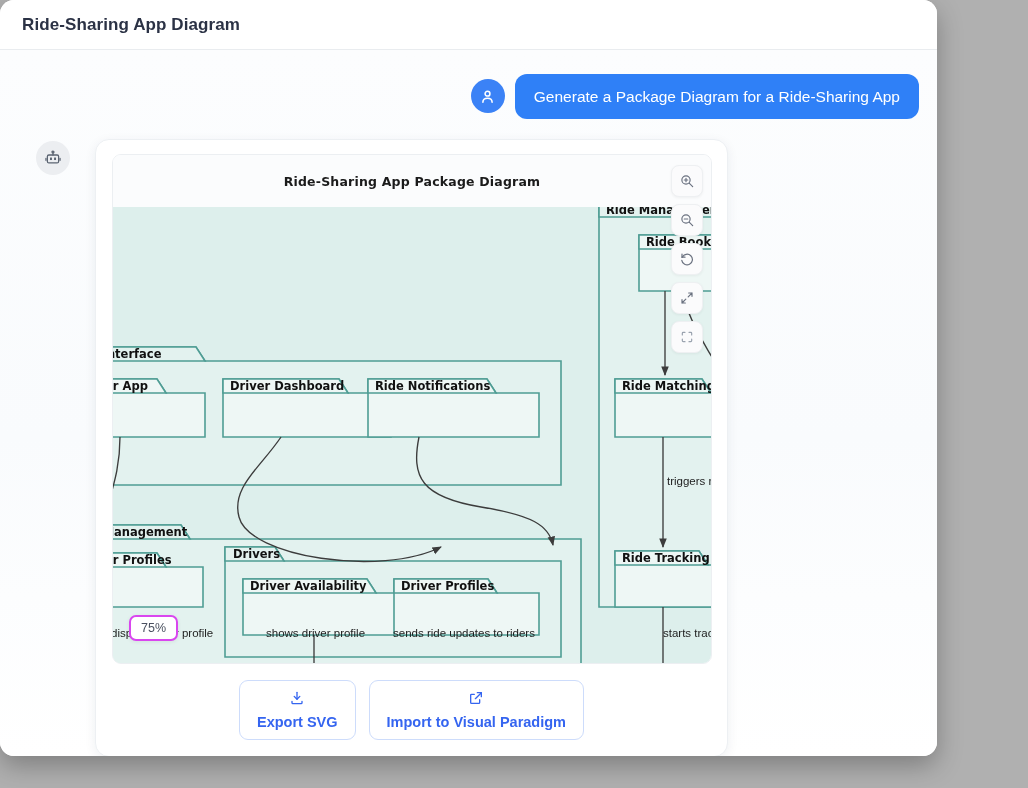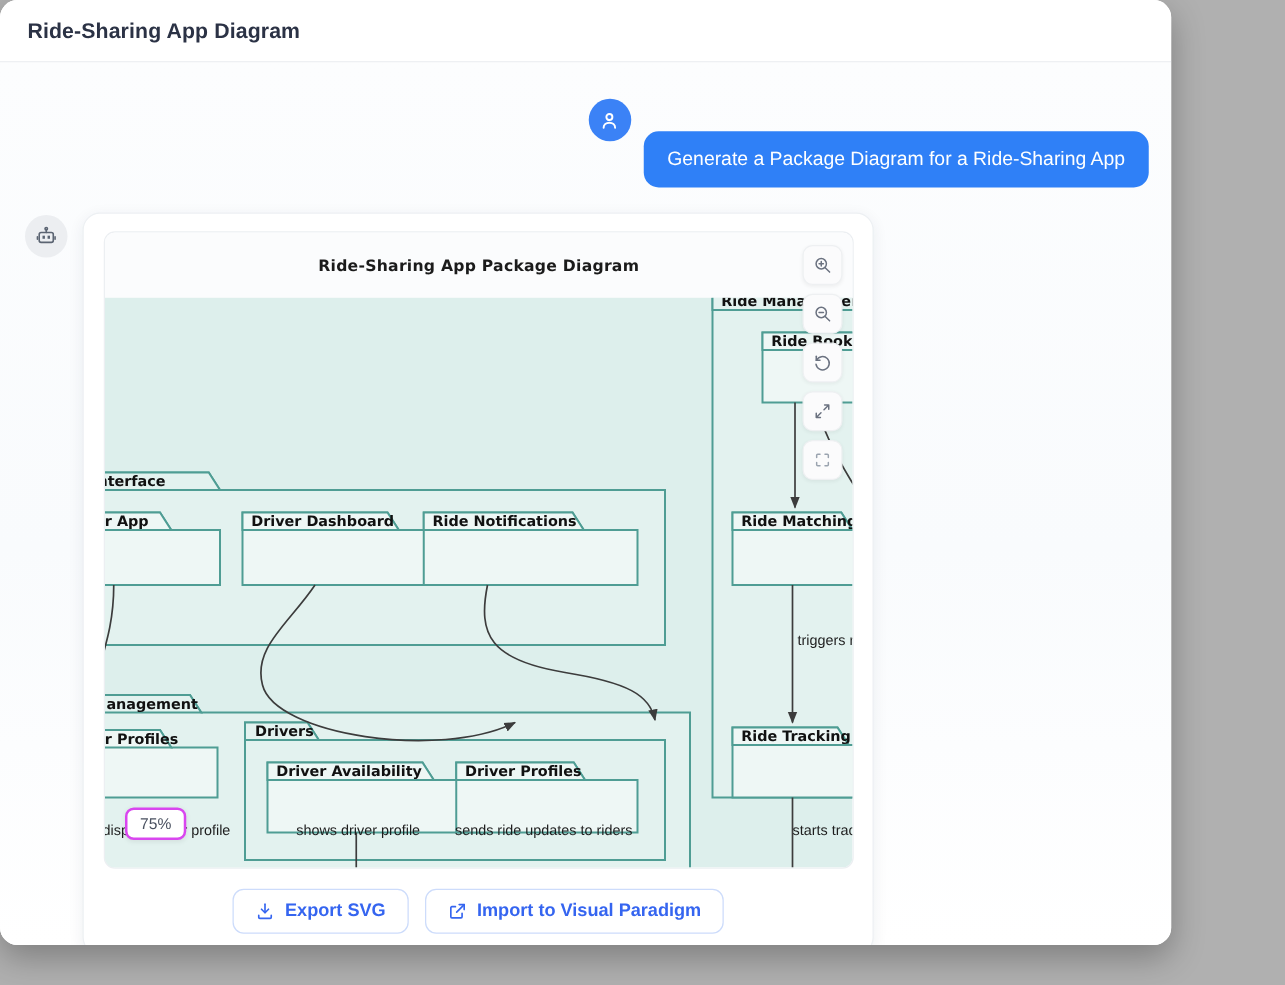--- a/index.html
+++ b/index.html
@@ -62,28 +62,28 @@
   .user-bubble {
     order: 2;
     background: #2f80f7;
     color: #fff;
     border-radius: 12px;
     padding: 13px 19px;
     font-size: 15.5px;
     line-height: 1.25;
     max-width: 420px;
     white-space: nowrap;
-    margin-top: 31px;
   }
 
   
   .bot-row {
     display: flex; align-items: flex-start;
-    gap: 12px;
+    gap: 25px;
     padding: 20px 0 0 20px;
+    margin-left: 16px;
   }
   .avatar-bot {
     width: 34px; height: 34px; border-radius: 50%;
     background: #eceef1;
     display: flex; align-items: center; justify-content: center;
     flex: 0 0 auto;
     margin-top: 2px;
   }
   .avatar-bot svg { width: 18px; height: 18px; }
 
@@ -174,20 +174,21 @@
   .action-btn {
     display: flex; align-items: center; gap: 8px;
     background: #fff;
     border: 1px solid #cddcfb;
     border-radius: 9px;
     padding: 9px 17px;
     color: #3565f0;
     font-size: 14.5px;
     font-weight: 600;
     cursor: pointer;
+    flex-direction: column;
   }
   .action-btn svg { width: 16px; height: 16px; flex: 0 0 auto; }
 
   
   .uml-pkg-label {
     font-family: "DejaVu Sans", sans-serif;
     font-size: 11.5px;
     font-weight: 700;
     fill: #111111;
   }

